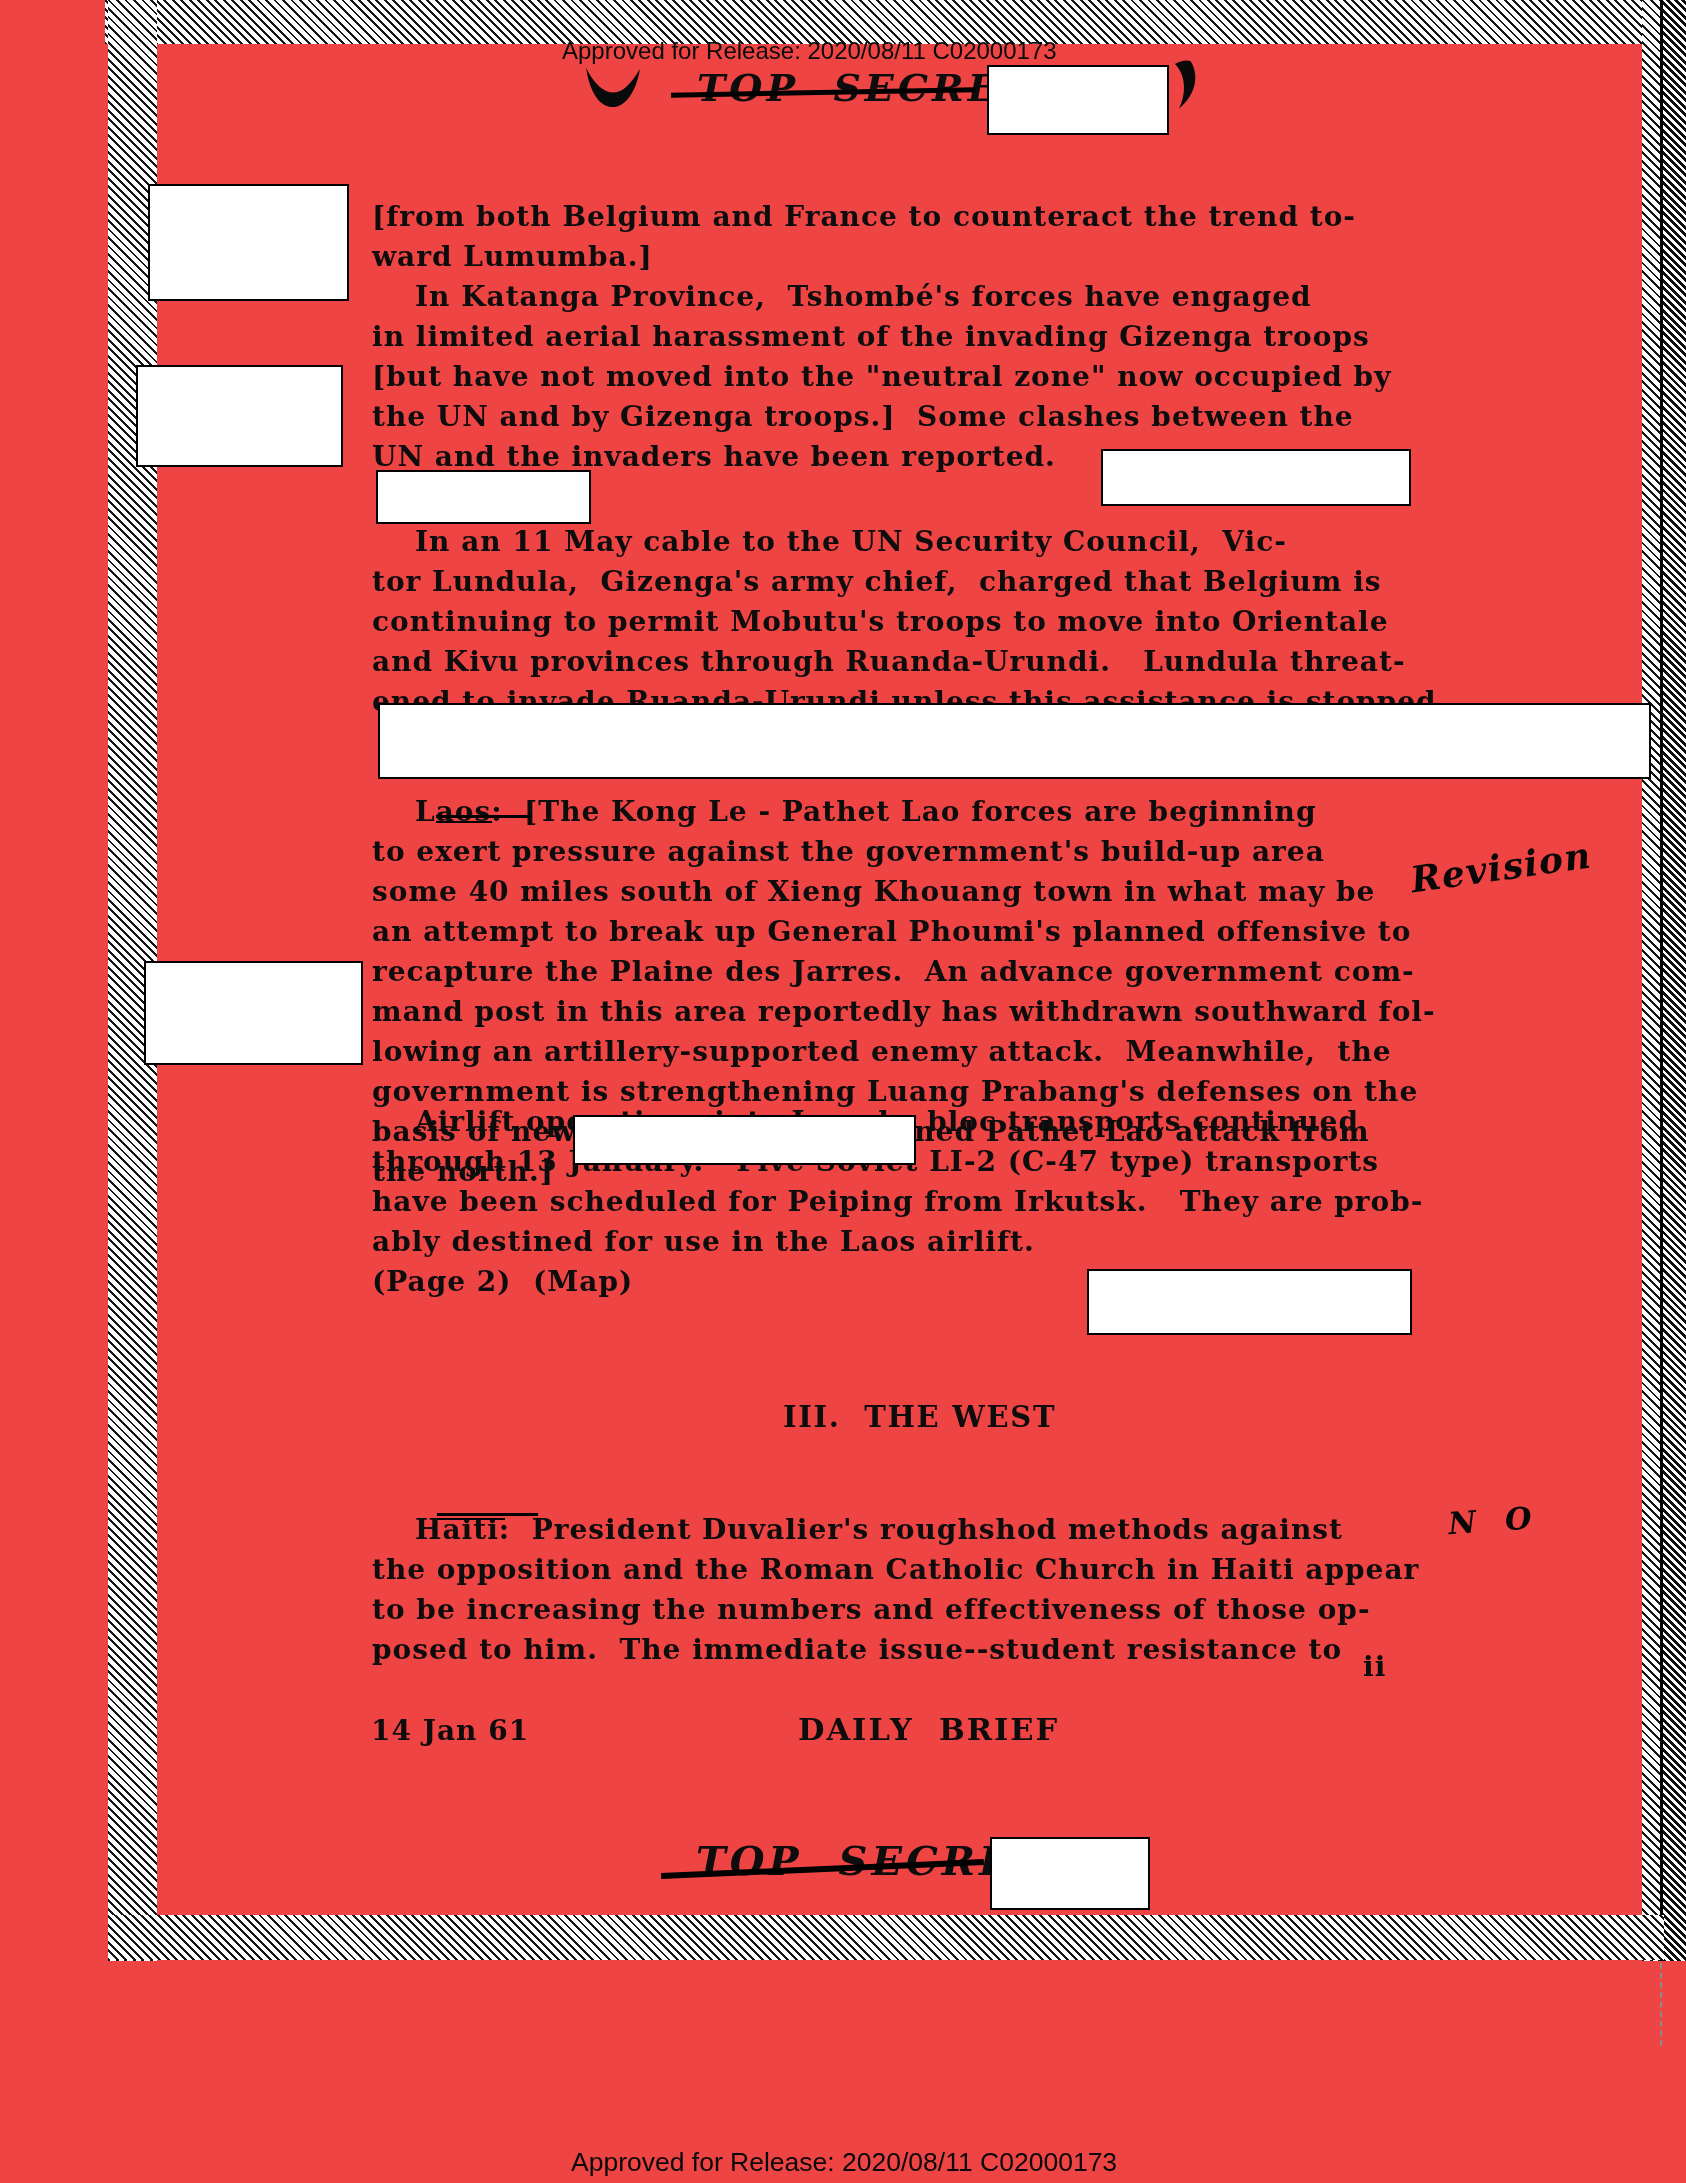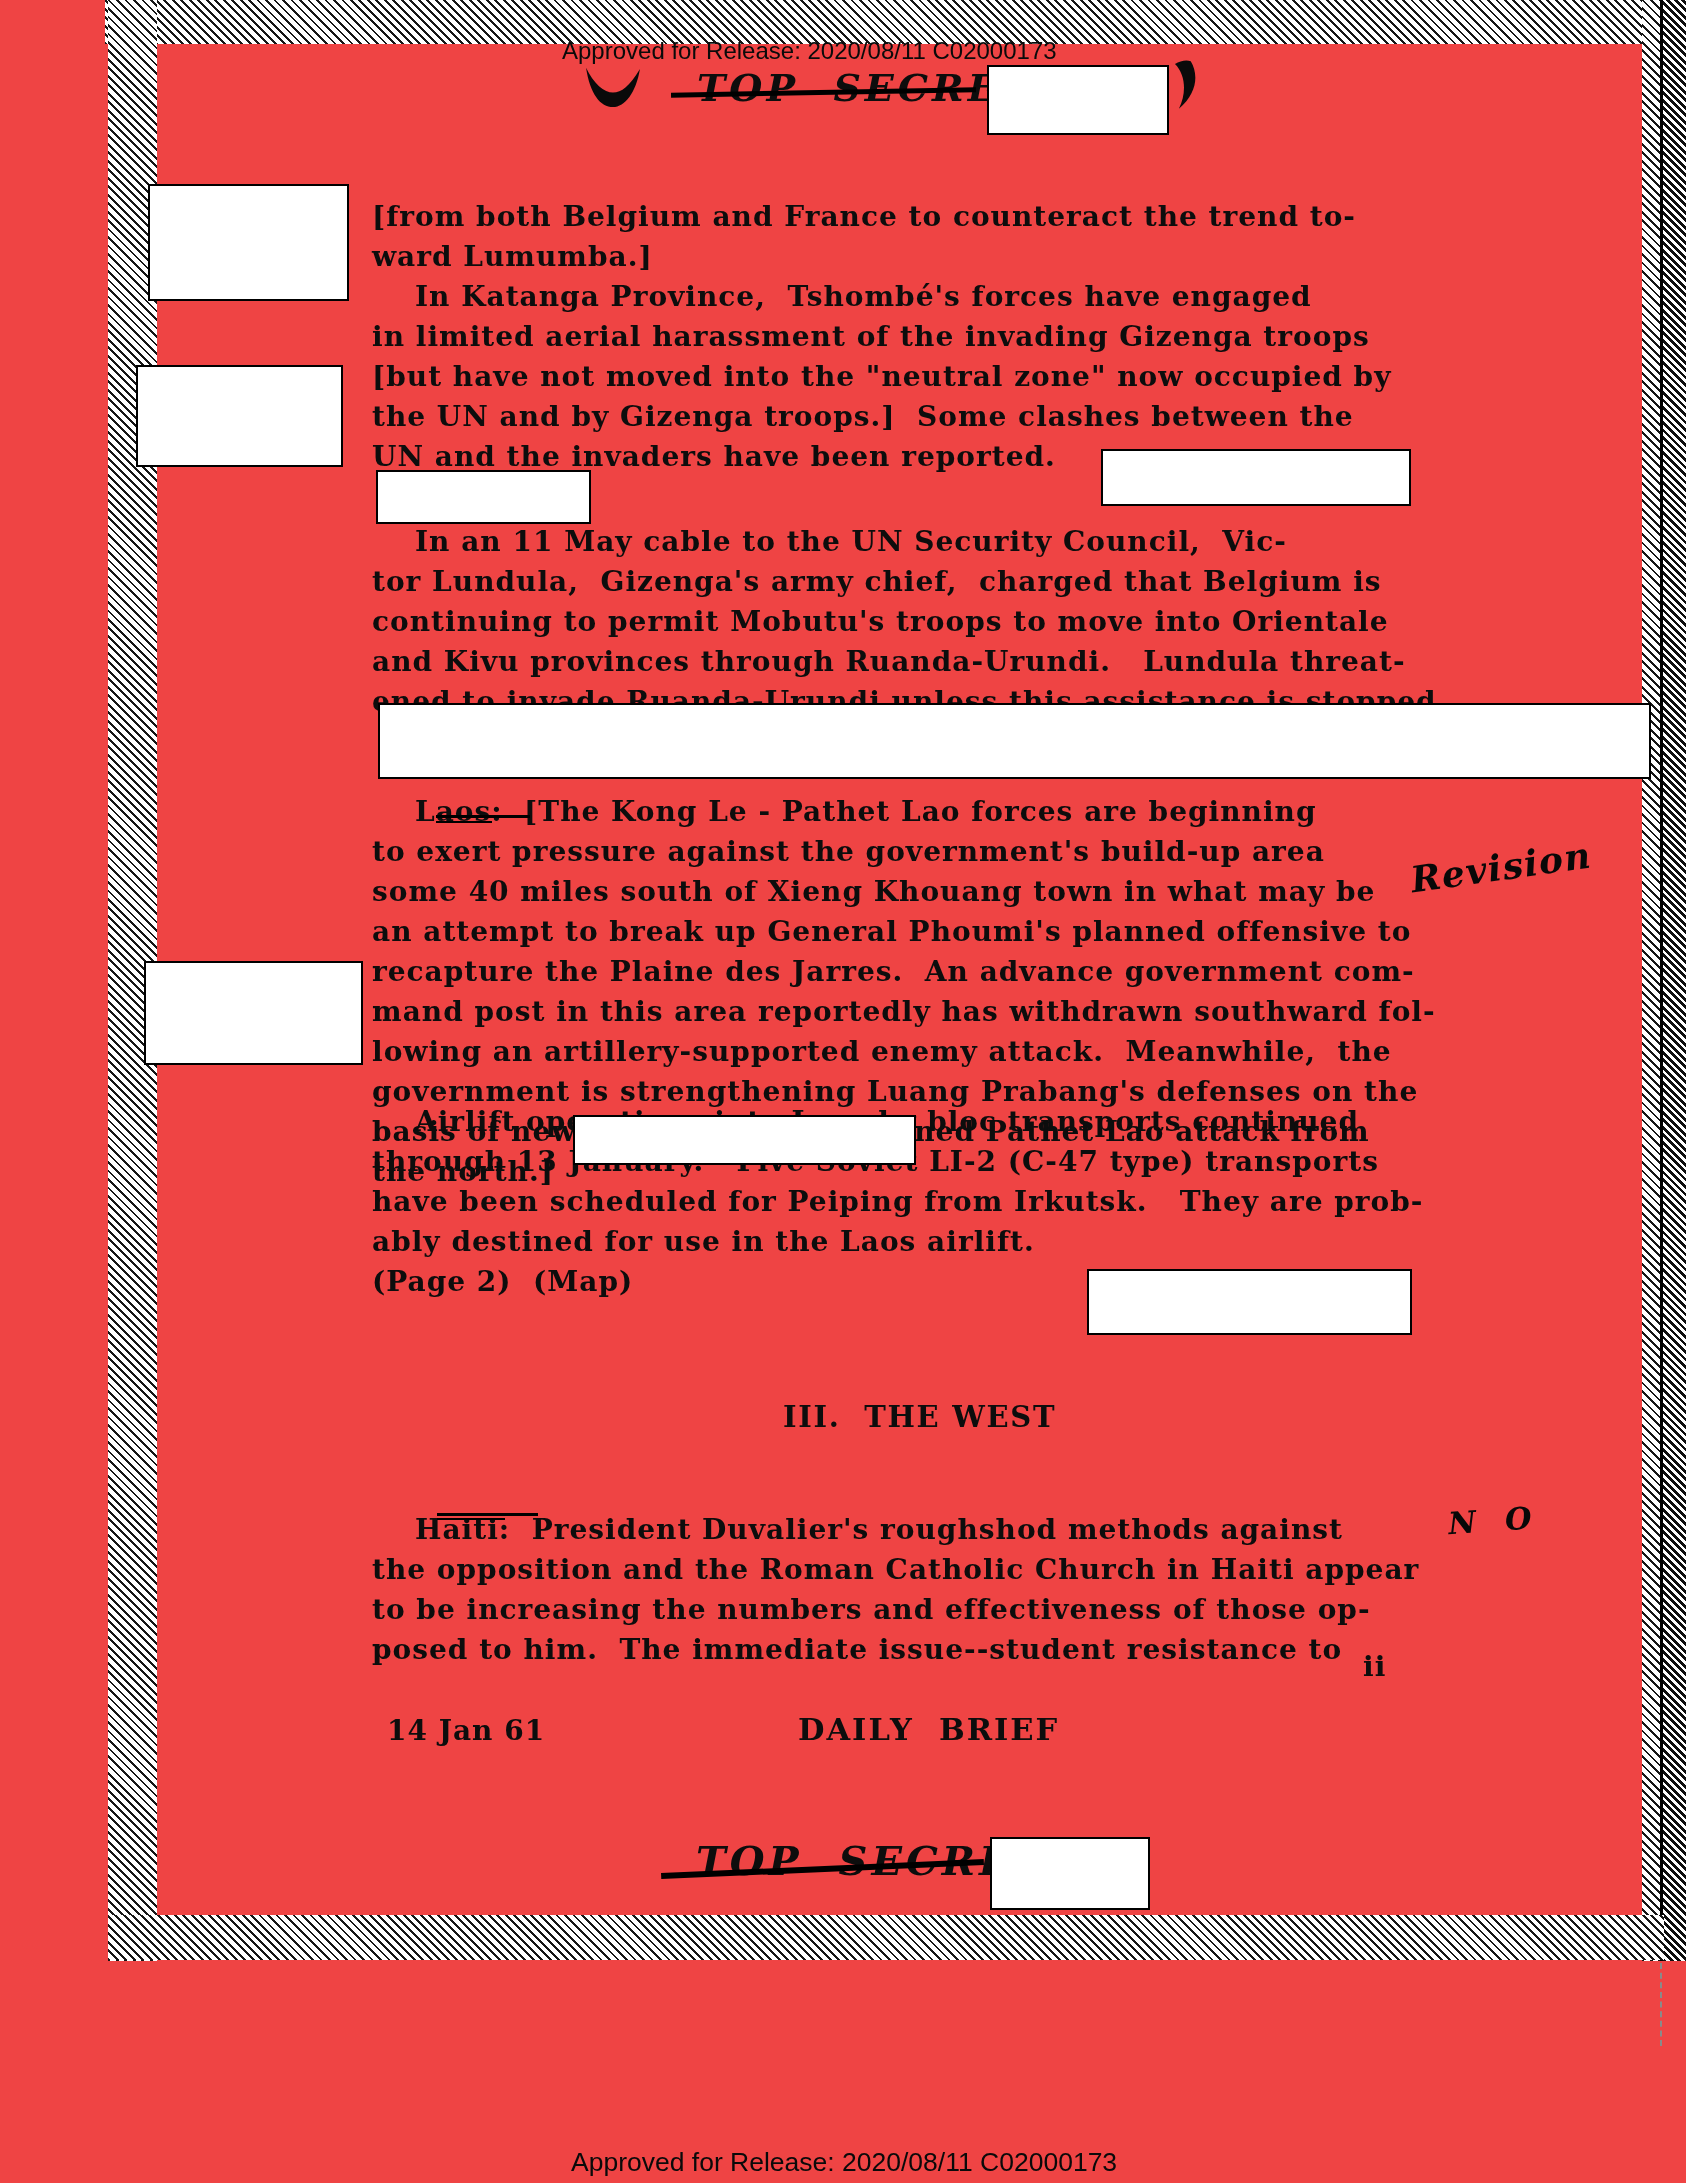--- a/index.html
+++ b/index.html
@@ -95,21 +95,21 @@
   <div class="redaction" style="left:378px;top:703px;width:1273px;height:76px;"></div>
   <div class="redaction" style="left:144px;top:961px;width:219px;height:104px;"></div>
   <div class="redaction" style="left:573px;top:1115px;width:343px;height:50px;"></div>
   <div class="redaction" style="left:1087px;top:1269px;width:325px;height:66px;"></div>
   <div class="redaction" style="left:987px;top:65px;width:182px;height:70px;"></div>
   <div class="redaction" style="left:990px;top:1837px;width:160px;height:73px;"></div>
 
   <div class="handwriting" style="left:1410px;top:846px;transform:rotate(-8deg);letter-spacing:1.3px;">Revision</div>
   <div class="handwriting" style="left:1448px;top:1502px;transform:rotate(-4deg);font-size:30.5px;letter-spacing:9.3px;">N O</div>
 
-  <div class="footer-text" style="left:387px;top:1714px;">14 Jan 61</div>
+  <div class="footer-text" style="left:371px;top:1714px;">14 Jan 61</div>
   <div class="footer-text" style="left:798px;top:1711px;font-size:30.5px;letter-spacing:2px;">DAILY  BRIEF</div>
   <div class="footer-text" style="left:1363px;top:1650px;">ii</div>
 
   <div class="topsecret" style="left:696px;top:1837px;font-size:40px;">TOP  SECRET</div>
   <div class="strike" style="left:661px;top:1866px;width:323px;height:6px;transform:rotate(-2.5deg);"></div>
 
   <div class="stamp-sans" style="left:571px;top:2147px;font-size:26.5px;">Approved for Release: 2020/08/11 C02000173</div>
 
 </div>
 

